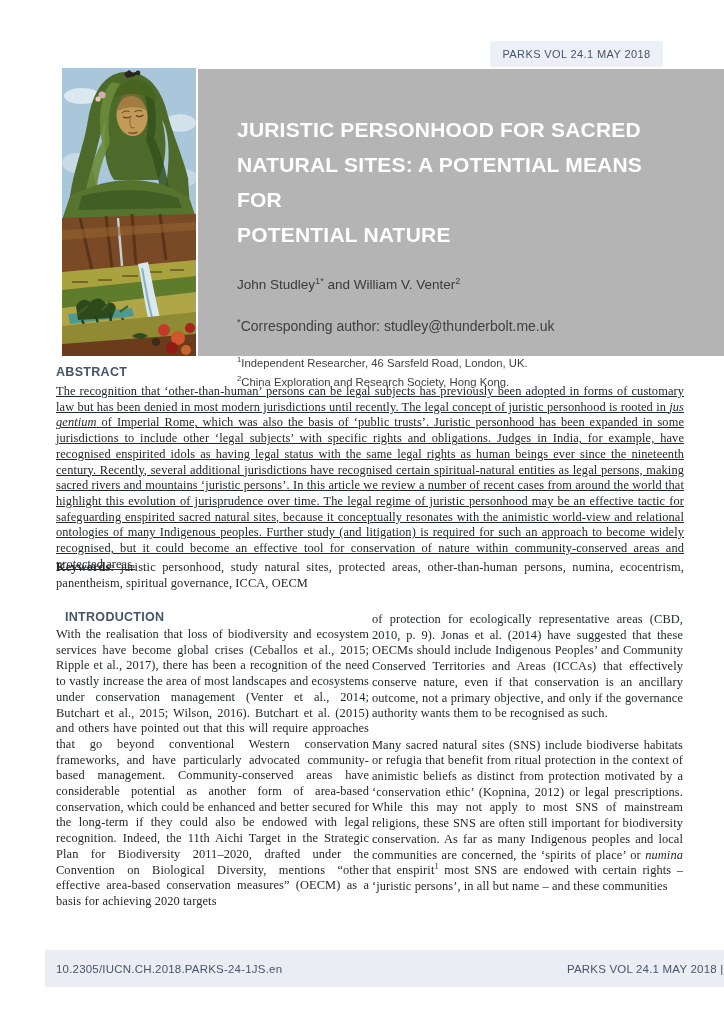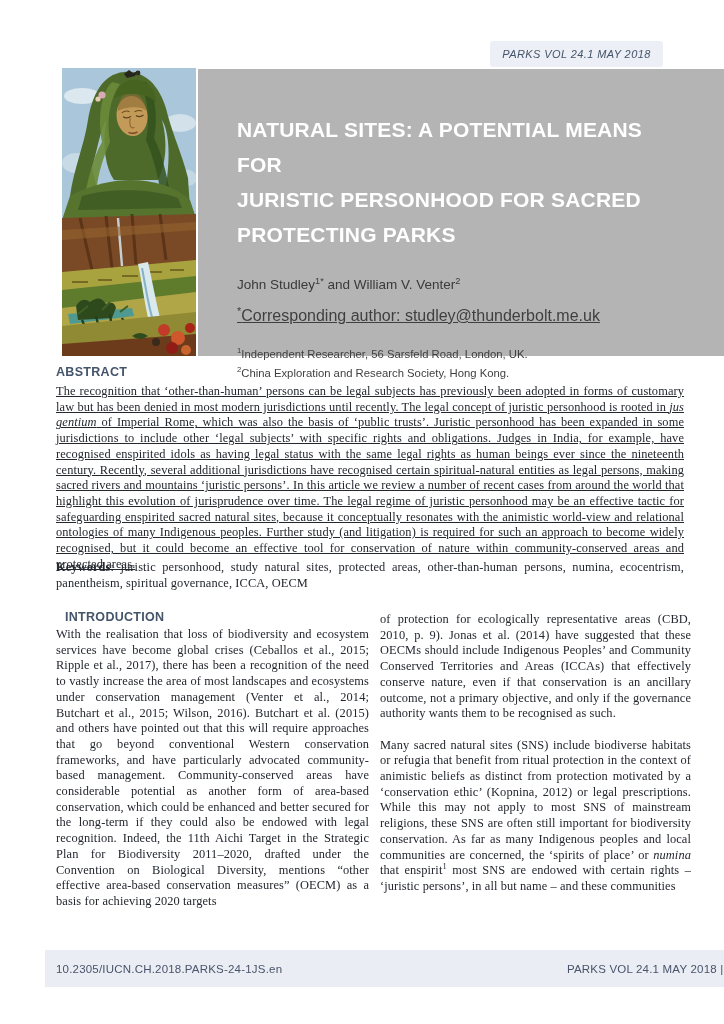--- a/index.html
+++ b/index.html
@@ -18,51 +18,51 @@
     font-family:"Liberation Sans",sans-serif;
   }
   .sp{vertical-align:super;font-size:68%;line-height:0;}
   .it{font-style:italic;}
   .bd{font-weight:bold;}
 
   .top-badge{
     position:absolute;left:490px;top:41px;width:173px;height:26px;
     background:var(--badge-bg);border-radius:3px;
     display:flex;align-items:center;justify-content:center;
-    font-size:11px;letter-spacing:.4px;color:var(--slate);font-weight:500;font-style:italic;
+    font-size:11px;letter-spacing:.4px;color:var(--slate);font-weight:500;
   }
 
   .masthead{
     position:absolute;left:198px;top:69px;width:526px;height:287px;
     background:var(--title-block-bg);box-sizing:border-box;
     padding:43px 40px 0 39px;
   }
   .paper-title{color:var(--title-text);font-weight:bold;font-size:21px;line-height:35px;letter-spacing:.2px;}
   .authors{margin-top:25px;font-size:13.5px;color:var(--author-text);}
-  .corresponding{margin-top:15px;font-size:16px;color:#3f3f3f;text-decoration:underline;}
+  .corresponding{margin-top:26px;font-size:14px;color:#3f3f3f;}
   .affiliations{margin-top:20px;font-size:11.3px;line-height:19px;color:#3f3f3f;}
 
   .painting{position:absolute;left:62px;top:68px;width:134px;height:288px;}
   .painting svg{display:block;width:100%;height:100%;}
 
   .section-heading{
     font-family:"Liberation Sans",sans-serif;font-weight:bold;
     font-size:12.5px;letter-spacing:.3px;color:var(--slate);
   }
   .abstract-heading{position:absolute;left:56px;top:365px;}
   .serif{
     font-family:"Liberation Serif",serif;font-size:12.4px;line-height:15.7px;
     color:var(--body-text);text-align:justify;letter-spacing:.1px;
   }
   .abstract-body{position:absolute;left:56px;top:384px;width:628px;text-decoration:underline;}
   .keywords{position:absolute;left:56px;top:560px;width:628px;}
 
   .col-left{position:absolute;left:56px;top:610px;width:313px;}
   .col-left .section-heading{margin-bottom:3px;margin-left:9px;}
-  .col-right{position:absolute;left:372px;top:612px;width:311px;margin-left:8px;}
+  .col-right{position:absolute;left:372px;top:612px;width:311px;}
   .col-right p{margin:0 0 15.7px 0;}
   .col-left p{margin:0;}
 
   .footer-bar{
     position:absolute;left:45px;top:950px;width:705px;height:37px;
     background:var(--footer-bg);box-sizing:border-box;
     display:flex;align-items:center;justify-content:space-between;
     padding:0 10px 0 11px;
     font-size:11.5px;color:#49536a;letter-spacing:.2px;
   }
@@ -137,28 +137,28 @@
       <circle cx="128" cy="260" r="5" fill="#a82419"></circle>
       <circle cx="110" cy="280" r="6" fill="#8f1d16"></circle>
       <circle cx="124" cy="282" r="5" fill="#c8642f"></circle>
       <circle cx="94" cy="274" r="4" fill="#3a2a1c"></circle>
       <path d="M70 268 q8 -6 16 0 q-8 6 -16 0 Z" fill="#2f4c1e"></path>
     </svg>
   </div>
 
   <div class="masthead">
     <div class="paper-title">
+      <div>JURISTIC PERSONHOOD FOR SACRED</div>
       <div>NATURAL SITES: A POTENTIAL MEANS FOR</div>
-      <div>JURISTIC PERSONHOOD FOR SACRED</div>
-      <div>PROTECTING PARKS</div>
+      <div>POTENTIAL NATURE</div>
     </div>
     <div class="authors"><span>John Studley</span><span class="sp">1*</span><span> and William V. Venter</span><span class="sp">2</span></div>
     <div class="corresponding"><span class="sp">*</span><span>Corresponding author: studley@thunderbolt.me.uk</span></div>
     <div class="affiliations">
-      <div><span class="sp">1</span><span>Independent Researcher, 56 Sarsfeld Road, London, UK.</span></div>
+      <div><span class="sp">1</span><span>Independent Researcher, 46 Sarsfeld Road, London, UK.</span></div>
       <div><span class="sp">2</span><span>China Exploration and Research Society, Hong Kong.</span></div>
     </div>
   </div>
 
   <div class="section-heading abstract-heading">ABSTRACT</div>
   <div class="serif abstract-body"><span>The recognition that ‘other-than-human’ persons can be legal subjects has previously been adopted in forms of customary law but has been denied in most modern jurisdictions until recently. The legal concept of juristic personhood is rooted in </span><span class="it">jus gentium</span><span> of Imperial Rome, which was also the basis of ‘public trusts’. Juristic personhood has been expanded in some jurisdictions to include other ‘legal subjects’ with specific rights and obligations. Judges in India, for example, have recognised enspirited idols as having legal status with the same legal rights as human beings ever since the nineteenth century. Recently, several additional jurisdictions have recognised certain spiritual-natural entities as legal persons, making sacred rivers and mountains ‘juristic persons’. In this article we review a number of recent cases from around the world that highlight this evolution of jurisprudence over time. The legal regime of juristic personhood may be an effective tactic for safeguarding enspirited sacred natural sites, because it conceptually resonates with the animistic world-view and relational ontologies of many Indigenous peoples. Further study (and litigation) is required for such an approach to become widely recognised, but it could become an effective tool for conservation of nature within community-conserved areas and protected areas.</span></div>
   <div class="serif keywords"><span class="bd">Keywords</span><span>: juristic personhood, study natural sites, protected areas, other-than-human persons, numina, ecocentrism, panentheism, spiritual governance, ICCA, OECM</span></div>
 
   <div class="col-left">
     <div class="section-heading">INTRODUCTION</div>

